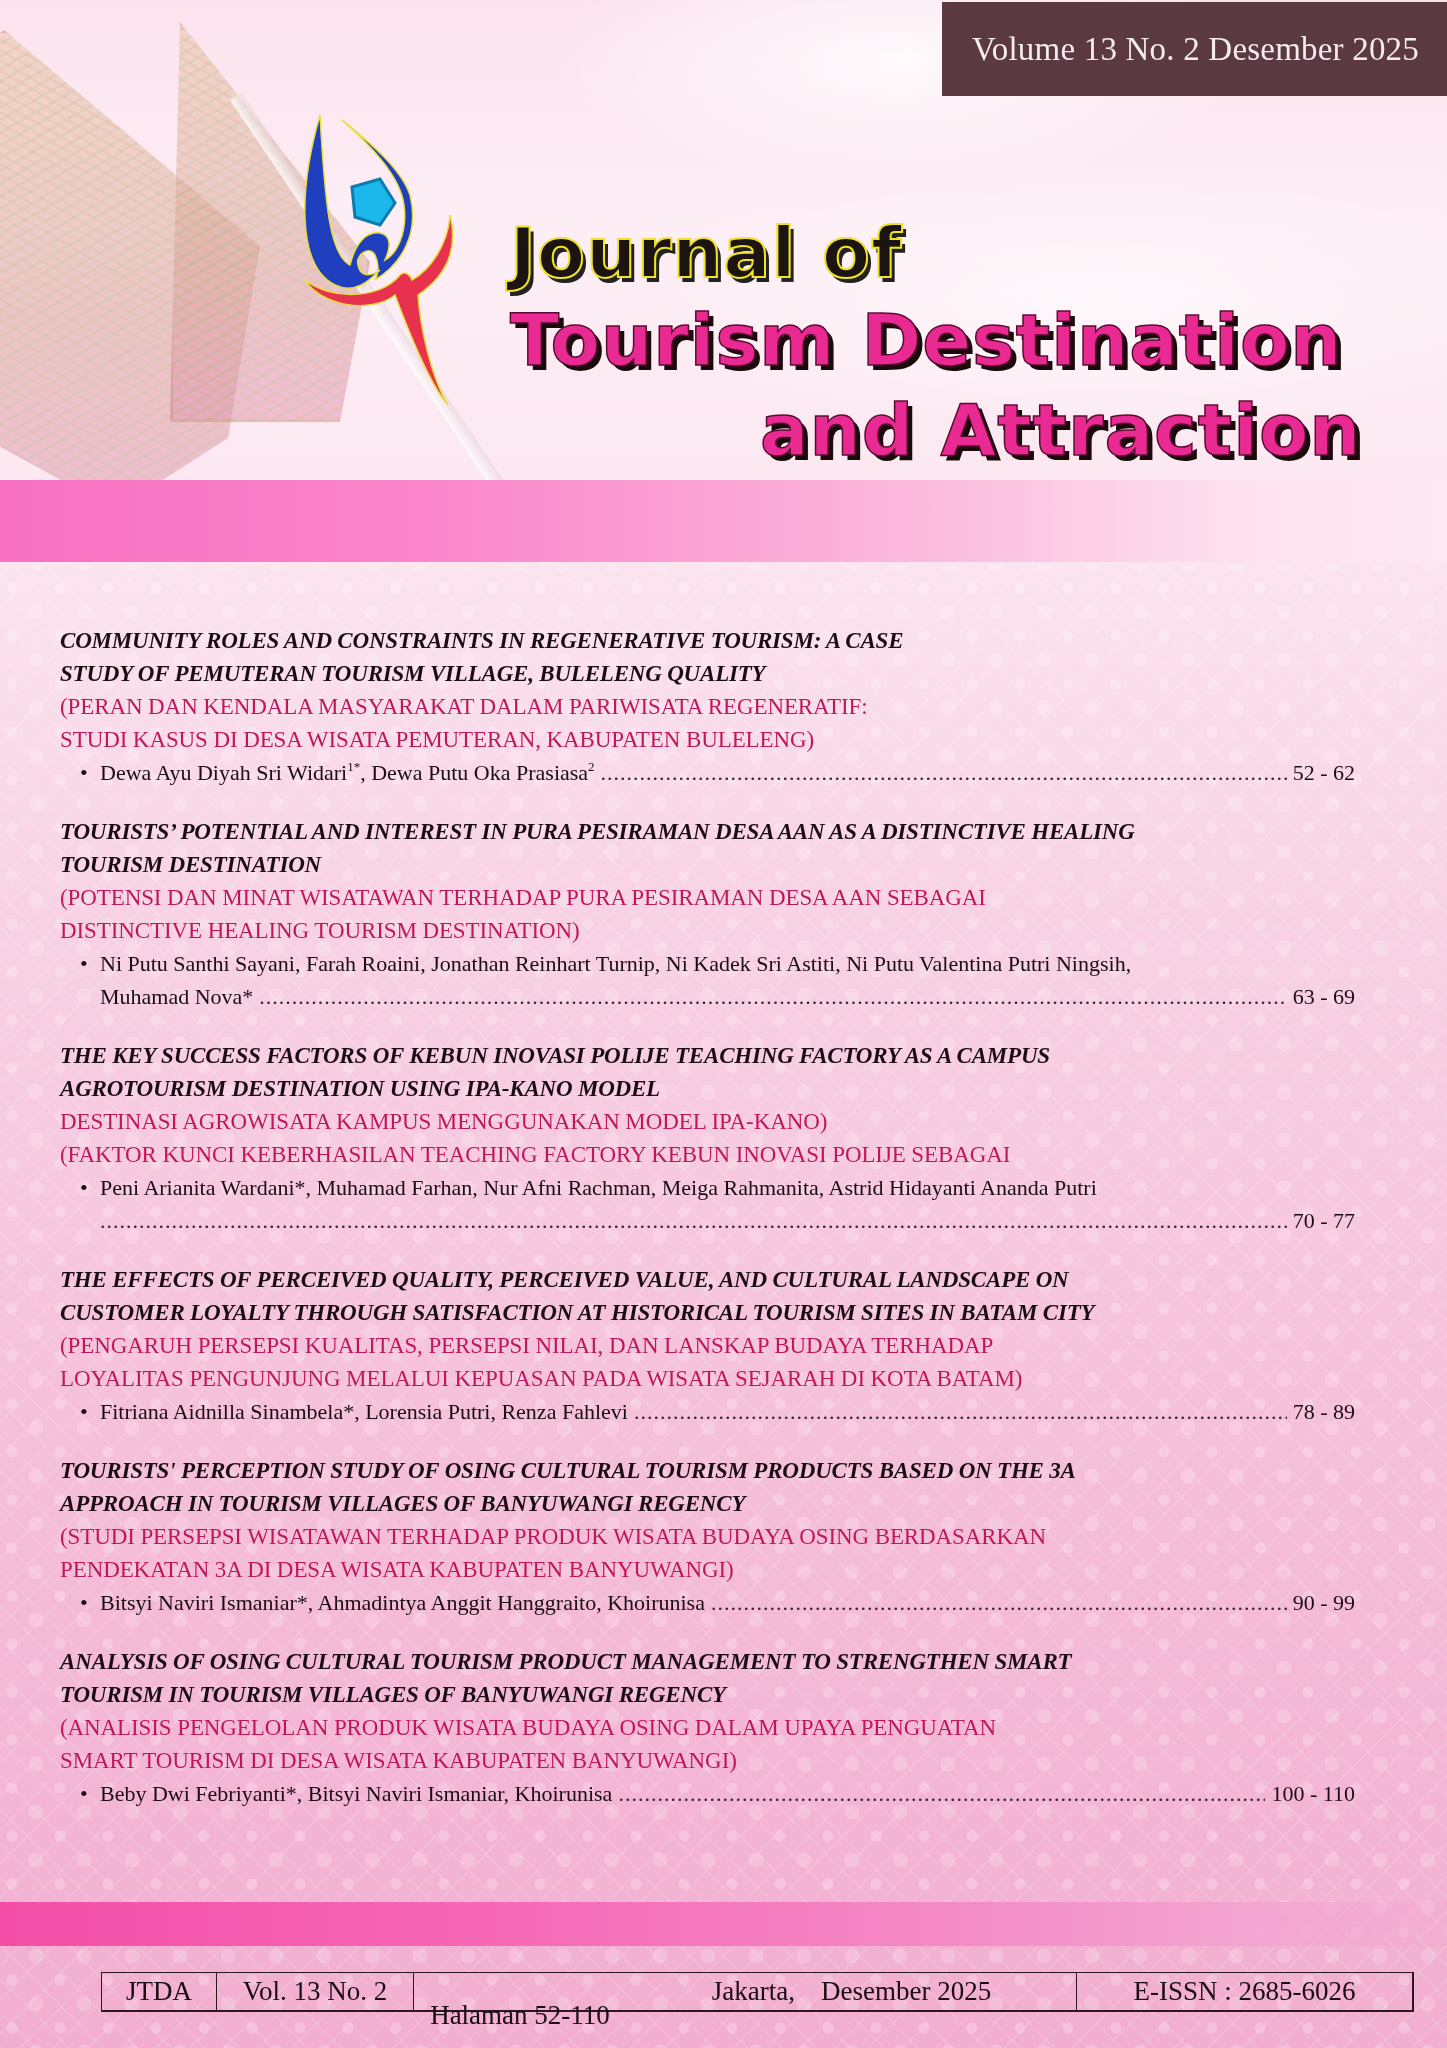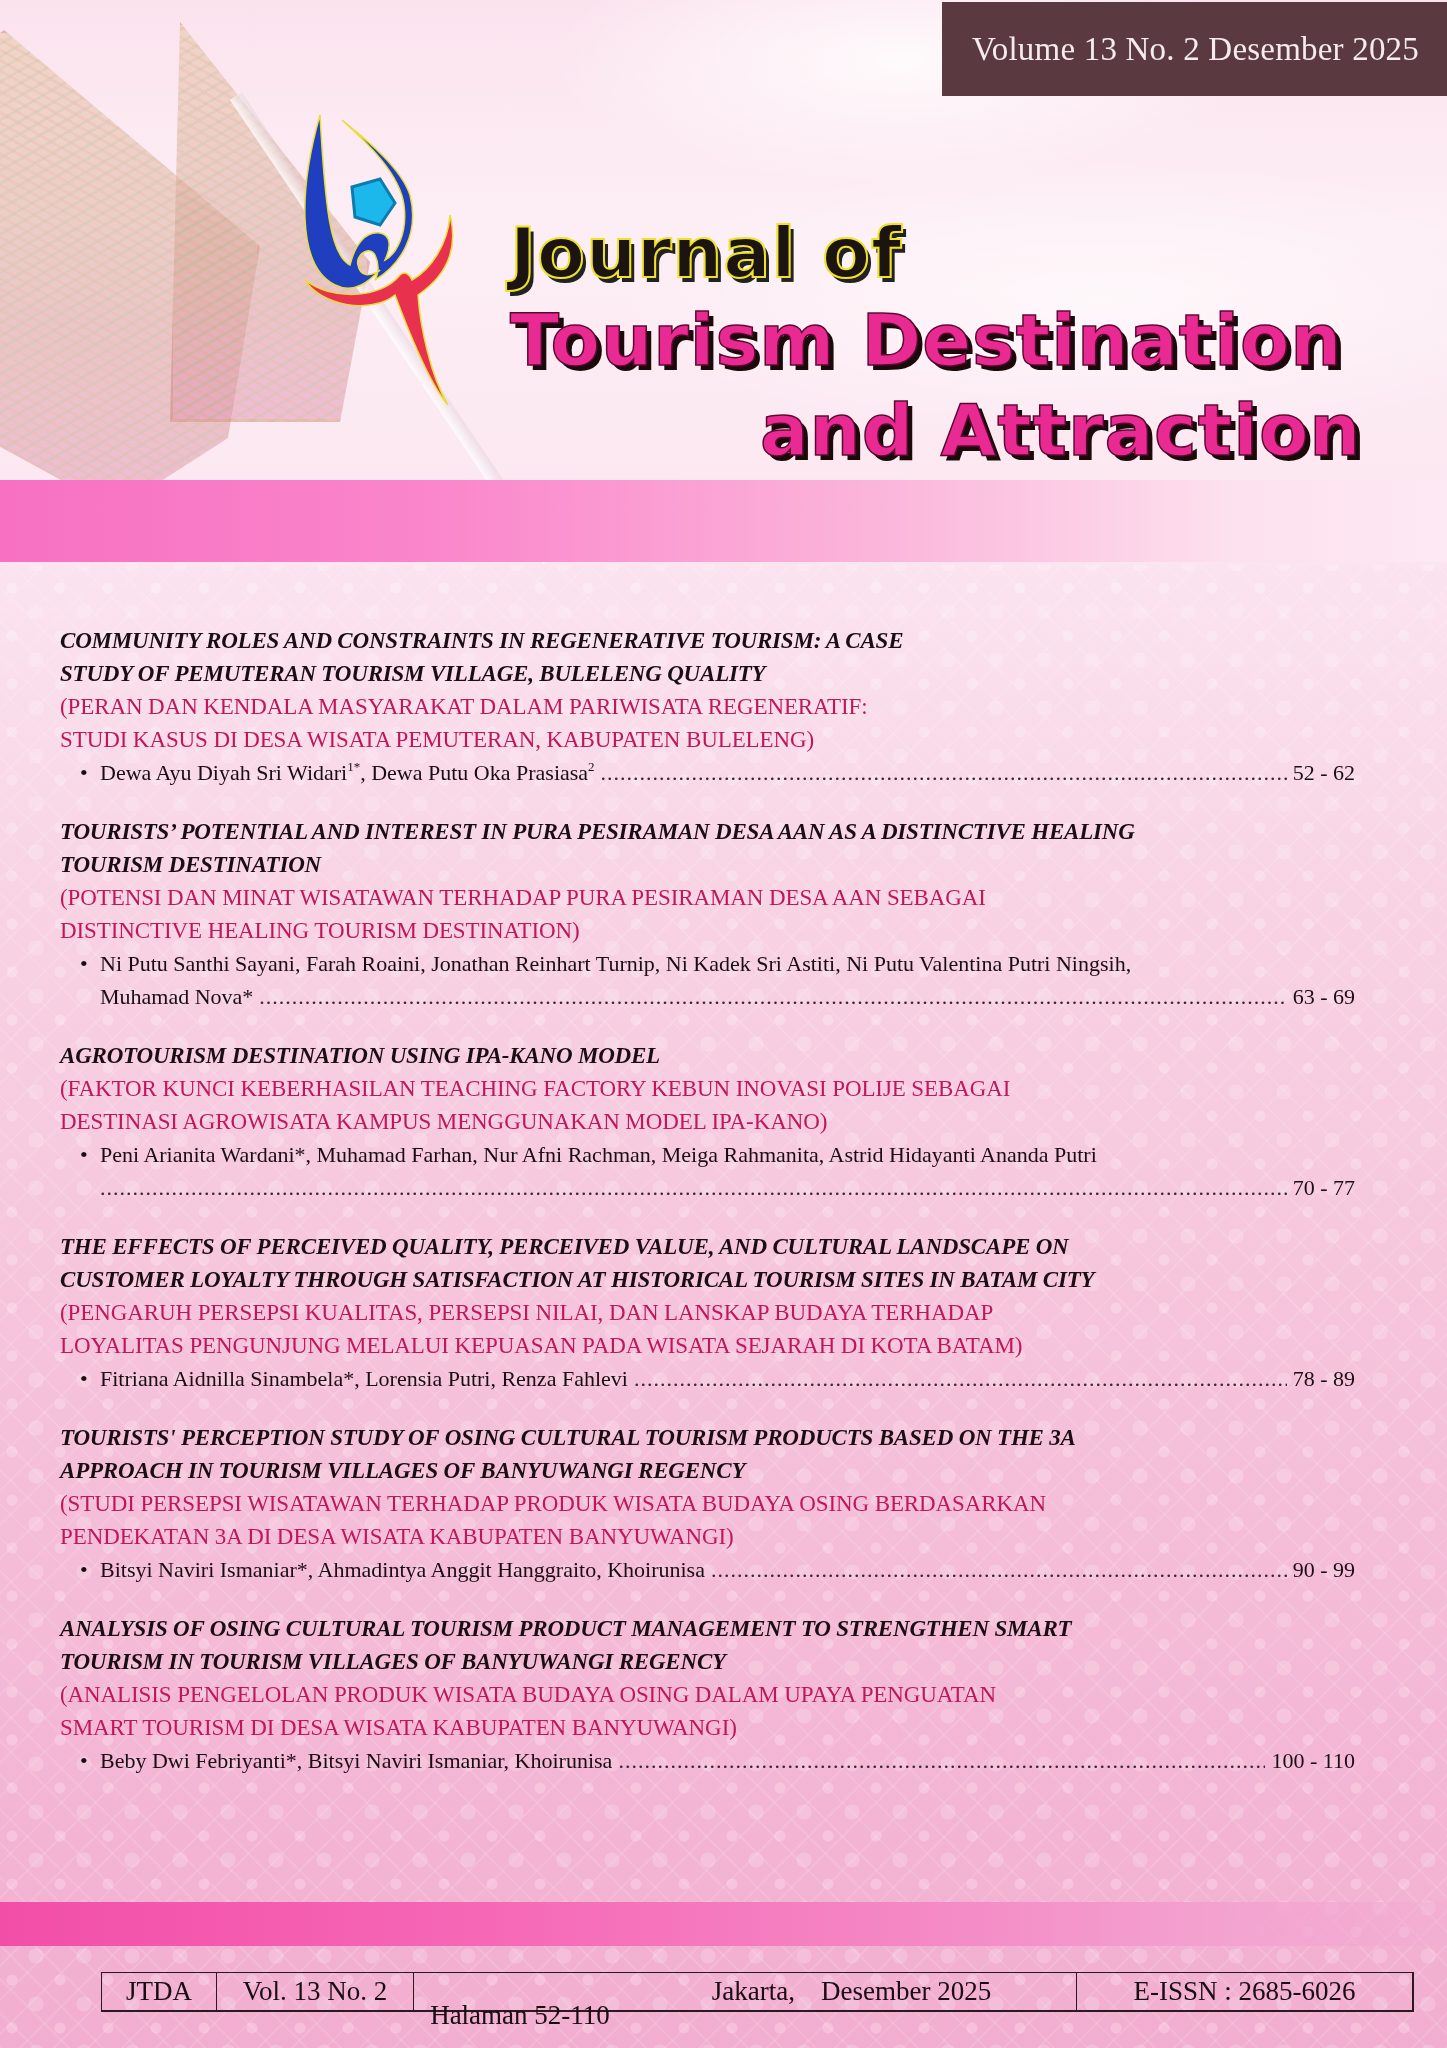--- a/index.html
+++ b/index.html
@@ -196,25 +196,26 @@
       <div class="auth-line">
         <span class="auth-text">Muhamad Nova*</span>
         <span class="leader"></span>
         <span class="pages">63 - 69</span>
       </div>
     </div>
   </div>
 
   <div class="article">
     <div class="a-title">
+      <div>THE KEY SUCCESS FACTORS OF KEBUN INOVASI POLIJE TEACHING FACTORY AS A CAMPUS</div>
       <div>AGROTOURISM DESTINATION USING IPA-KANO MODEL</div>
     </div>
     <div class="a-sub">
+      <div>DESTINASI AGROWISATA KAMPUS MENGGUNAKAN MODEL IPA-KANO)</div>
       <div>(FAKTOR KUNCI KEBERHASILAN TEACHING FACTORY KEBUN INOVASI POLIJE SEBAGAI</div>
-      <div>DESTINASI AGROWISATA KAMPUS MENGGUNAKAN MODEL IPA-KANO)</div>
     </div>
     <div class="a-authors">
       <span class="bullet">•</span>
       <div class="auth-text">Peni Arianita Wardani*, Muhamad Farhan, Nur Afni Rachman, Meiga Rahmanita, Astrid Hidayanti Ananda Putri</div>
       <div class="auth-line">
         <span class="auth-text"></span>
         <span class="leader" style="margin-left:0"></span>
         <span class="pages">70 - 77</span>
       </div>
     </div>

